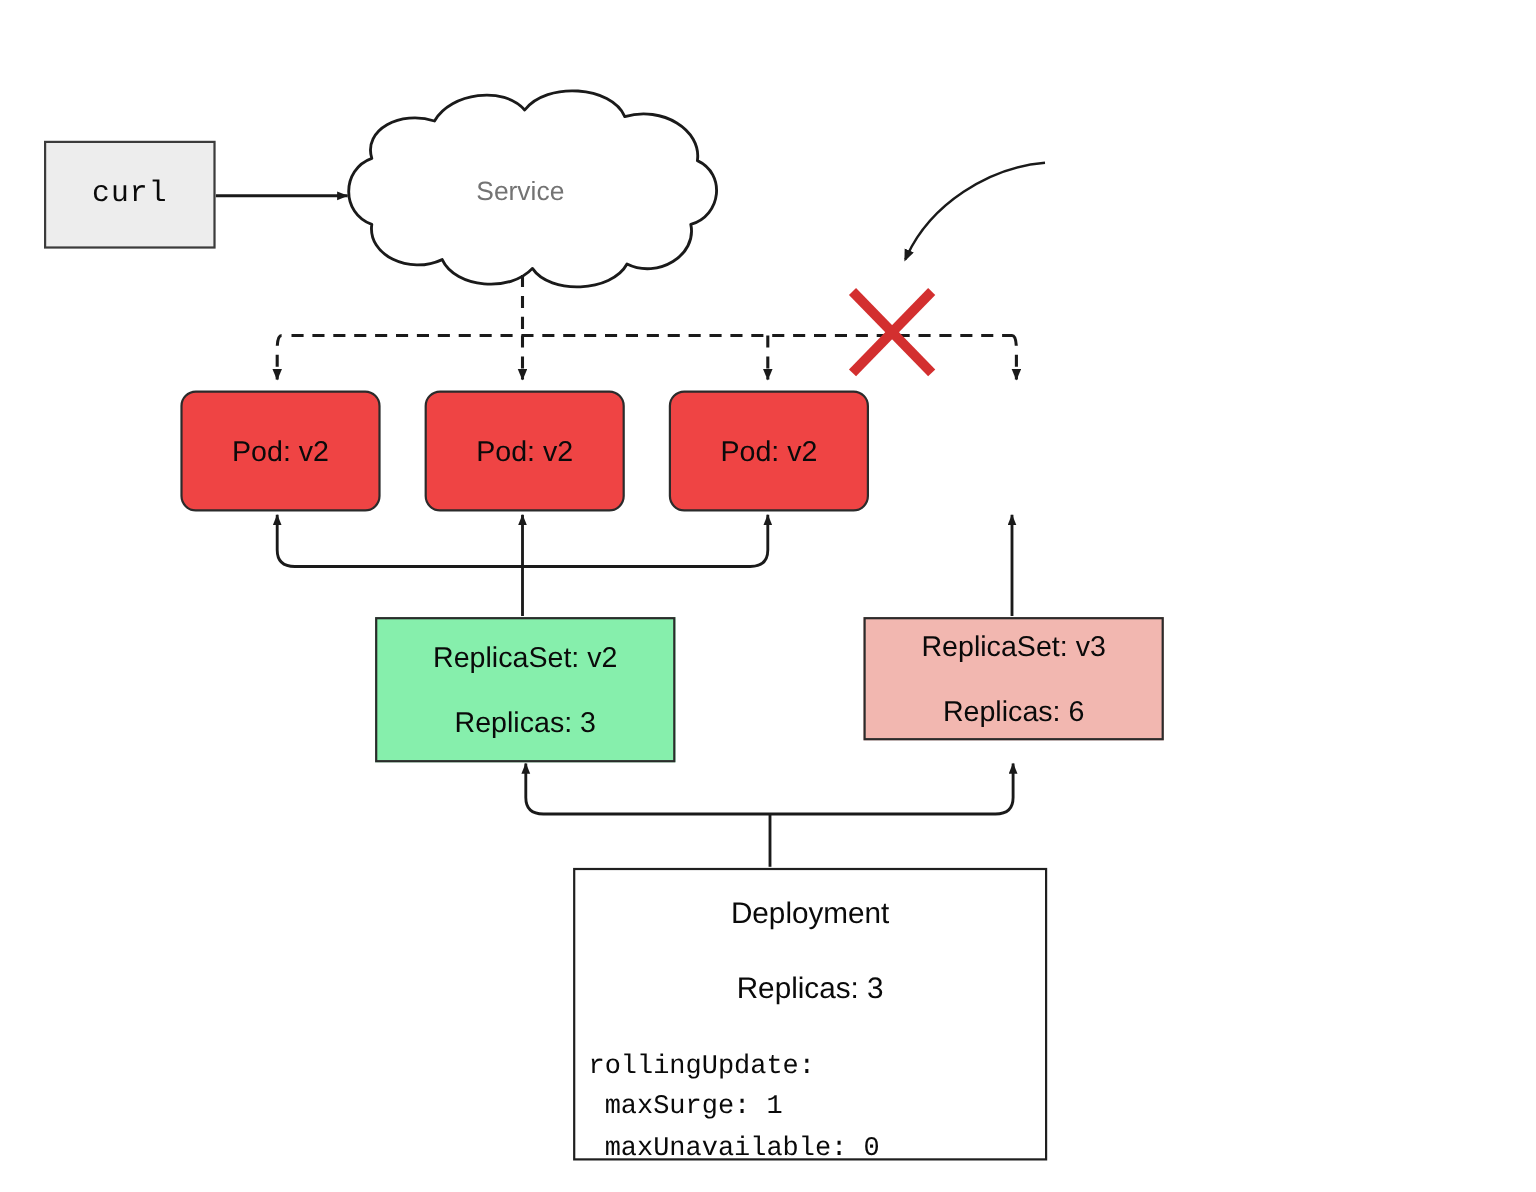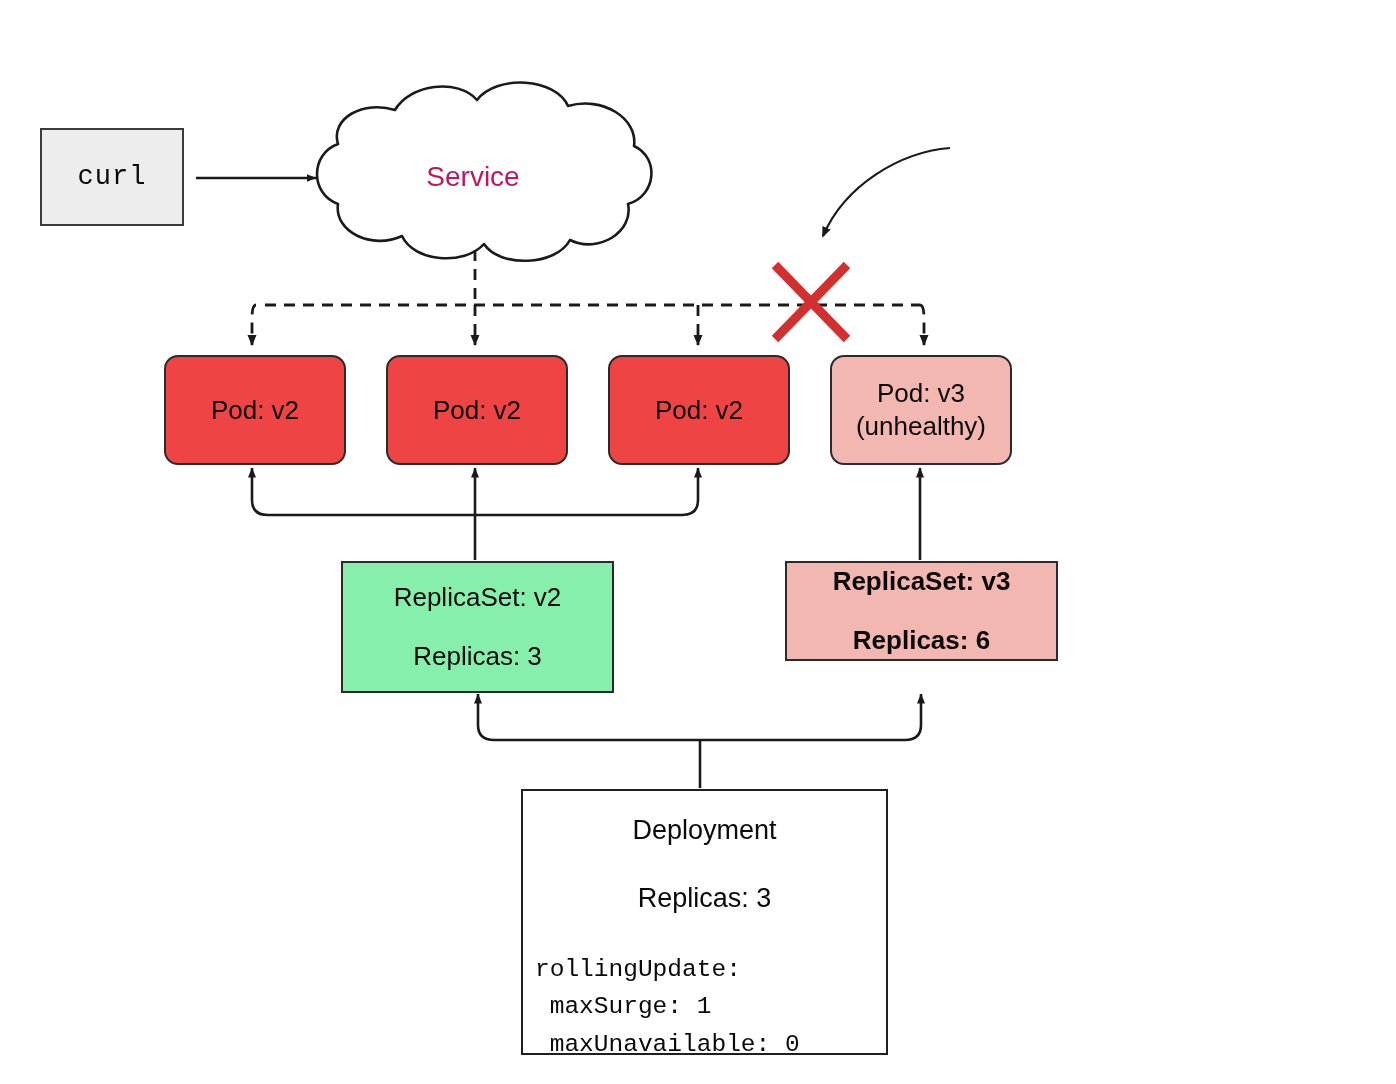--- a/index.html
+++ b/index.html
@@ -72,22 +72,22 @@
     font-size: 24.5px;
     line-height: 1.52;
     text-align: left;
     white-space: pre;
     margin-top: 36px;
     align-self: flex-start;
     padding-left: 12px;
   }
   .cloud-label {
     position: absolute;
-    font-size: 28px;
-    color: #be185d;
+    font-size: 24px;
+    color: #737373;
     text-align: center;
   }
   .annotation {
     position: absolute;
     font-family: "DejaVu Sans", sans-serif;
     font-weight: bold;
     font-size: 26.5px;
     line-height: 1.3;
     color: #111111;
     text-align: left;
@@ -160,55 +160,51 @@
 
     <line x1="920" y1="560" x2="920" y2="468" stroke="#1a1a1a" stroke-width="2.6" marker-end="url(#arrowSolid)"></line>
 
     <g fill="none" stroke="#1a1a1a" stroke-width="2.6">
       <path d="M 700 788 L 700 740"></path>
       <path d="M 700 740 L 494 740 Q 478 740 478 725 L 478 694" marker-end="url(#arrowSolid)"></path>
       <path d="M 700 740 L 905 740 Q 921 740 921 725 L 921 694" marker-end="url(#arrowSolid)"></path>
     </g>
   </svg>
 
-  <div class="node curl-box" style="left:40px; top:128px; width:144px; height:98px;">
+  <div class="node curl-box" style="left:40px; top:128px; width:156px; height:98px;">
     <span class="node-line">curl</span>
   </div>
 
   <div class="cloud-label" style="left:373px; top:161px; width:200px;">Service</div>
 
 
   <div class="node pod-box pod-green" style="left:164px; top:355px; width:182px; height:110px;">
     <span class="node-line">Pod: v2</span>
   </div>
 
   <div class="node pod-box pod-green" style="left:386px; top:355px; width:182px; height:110px;">
     <span class="node-line">Pod: v2</span>
   </div>
 
   <div class="node pod-box pod-green" style="left:608px; top:355px; width:182px; height:110px;">
     <span class="node-line">Pod: v2</span>
   </div>
 
-  <div class="node pod-box pod-red" style="left:830px; top:355px; width:182px; height:110px;">
-    <span class="node-line">Pod: v3</span>
-    <span class="node-line">(unhealthy)</span>
-  </div>
 
   <div class="node rs-box rs-green" style="left:341px; top:561px; width:273px; height:132px;">
     <span class="node-line">ReplicaSet: v2</span>
     <span class="node-line">Replicas: 3</span>
   </div>
 
-  <div class="node rs-box rs-red" style="left:785px; top:561px; width:273px; height:100px;font-weight:bold;">
+  <div class="node rs-box rs-red" style="left:785px; top:561px; width:273px; height:112px;">
     <span class="node-line">ReplicaSet: v3</span>
     <span class="node-line">Replicas: 6</span>
   </div>
 
-  <div class="node deploy-box" style="left:521px; top:789px; width:367px; height:266px;">
+  <div class="node deploy-box" style="left:521px; top:789px; width:431px; height:266px;">
     <span class="node-line deploy-title">Deployment</span>
     <span class="node-line deploy-replicas">Replicas: 3</span>
     <span class="deploy-yaml">rollingUpdate:
  maxSurge: 1
  maxUnavailable: 0</span>
   </div>
 
 </div>
 
 </body></html>

